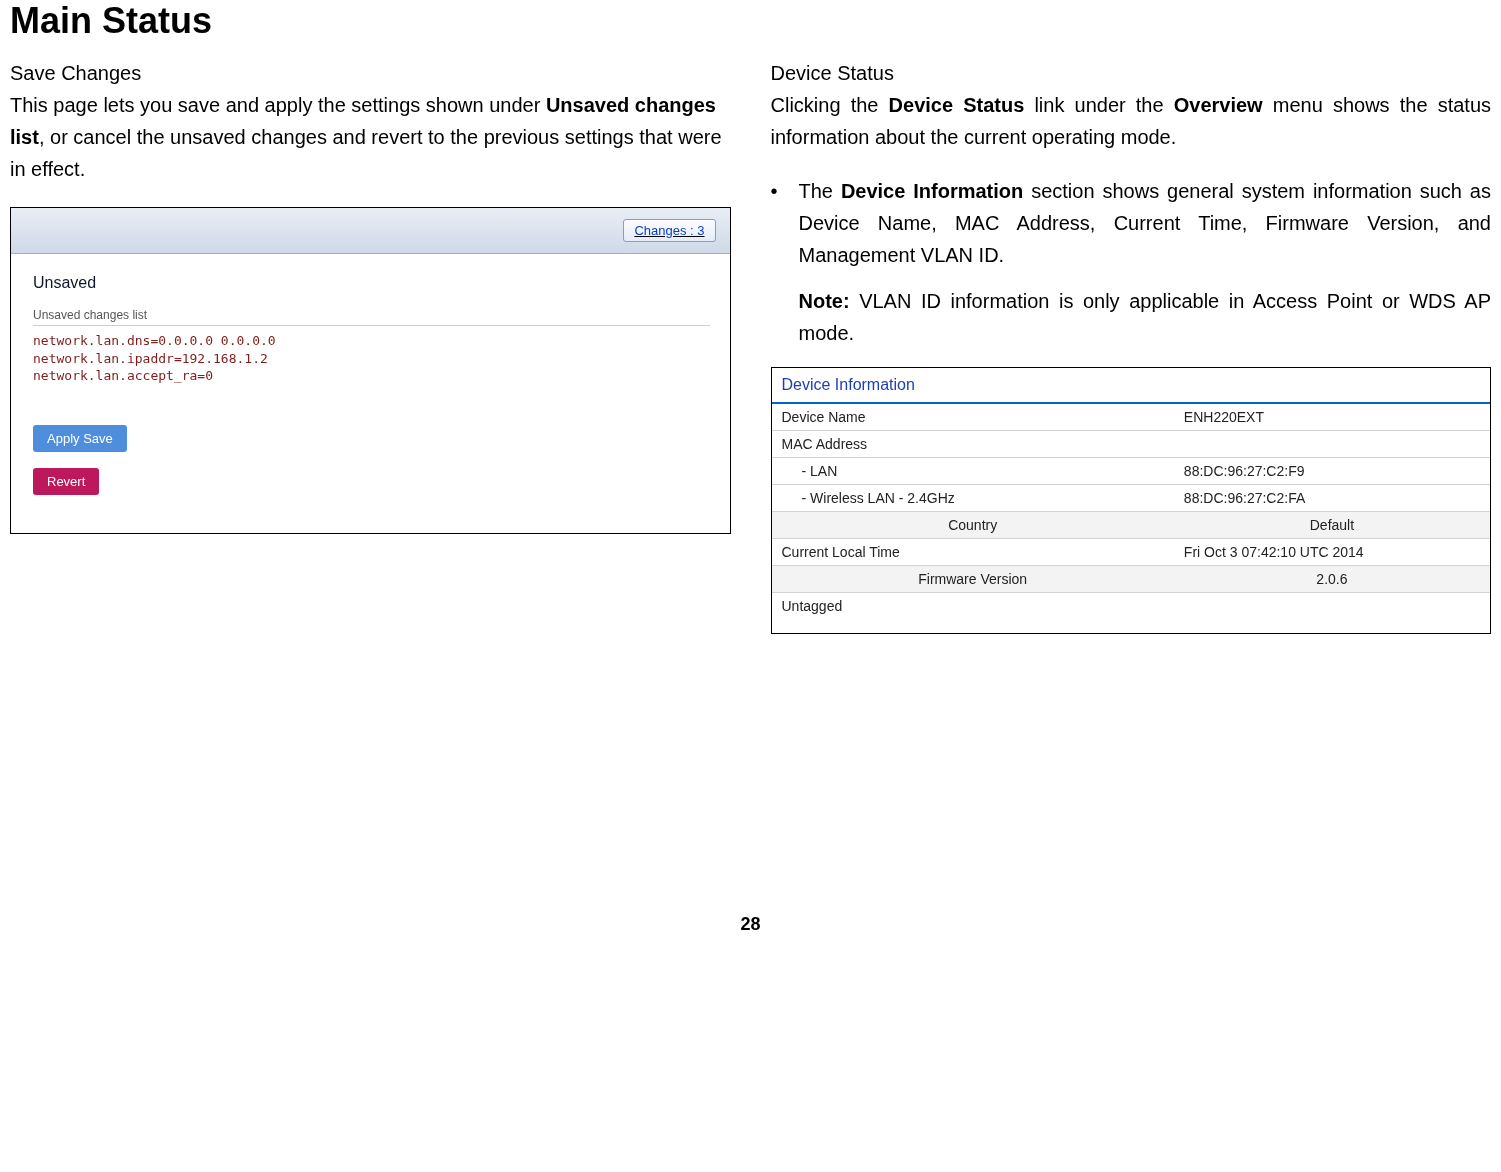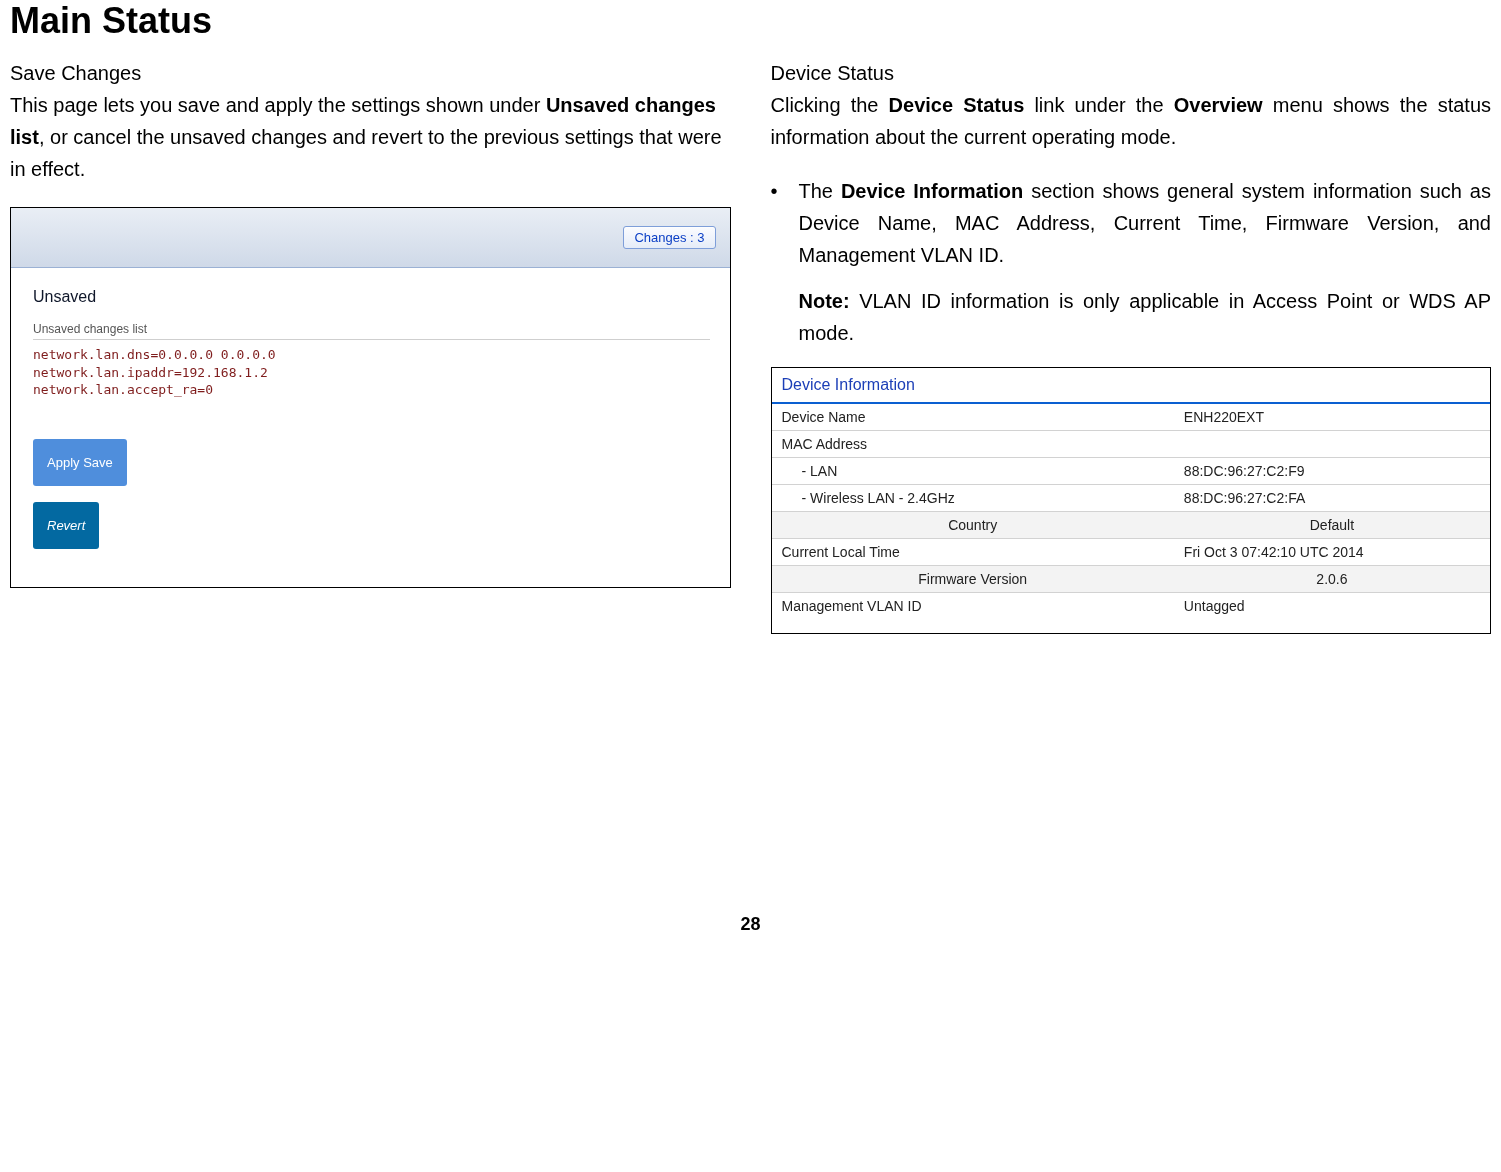--- a/index.html
+++ b/index.html
@@ -38,26 +38,27 @@
   
   .screenshot-panel {
     border: 1px solid #000;
     background: #fff;
     padding: 0;
     width: 100%;
   }
   .panel-top {
     background: linear-gradient(#e9eef5, #cfd9e8);
     border-bottom: 1px solid #9bb1d4;
-    height: 60px;
+    height: 46px;
     display: flex;
     justify-content: flex-end;
     align-items: center;
     padding: 0 14px 0 6px;
     border-top: 0;
+    text-decoration: underline;
   }
   .panel-top-leftspace {
     flex: 1;
     height: 100%;
     border-left: 0;
   }
   .changes-btn {
     font-size: 13px;
     color: #0a3ec5;
     background: linear-gradient(#fbfcff,#e5ecf8);
@@ -87,28 +88,28 @@
     font-size: 13px;
     color: #7f1d1d;
     line-height: 1.35;
     margin-bottom: 40px;
     white-space: pre;
   }
   .btn {
     display: inline-block;
     color: #fff;
     font-size: 13px;
-    padding: 16px 14px;
+    padding: 6px 14px;
     border-radius: 3px;
     border: none;
     margin-bottom: 16px;
     cursor: pointer;
   }
   .btn-apply { background: #4f8edc; }
-  .btn-revert { background: #0369a1; font-style: italic; }
+  .btn-revert { background: #be185d; }
 
   
   .bullet-row { display: flex; }
   .bullet-dot {
     width: 28px;
     flex: 0 0 28px;
     font-size: 20px;
     line-height: 1.6;
   }
   .bullet-text {
@@ -250,20 +251,19 @@
         <div class="dev-label">Current Local Time</div>
         <div class="dev-value">Fri Oct 3 07:42:10 UTC 2014</div>
       </div>
 
       <div class="dev-row alt">
         <div class="dev-label">Firmware Version</div>
         <div class="dev-value">2.0.6</div>
       </div>
 
       <div class="dev-row no-border">
-        <div class="dev-label">Management VLAN ID</div>
         <div class="dev-value">Untagged</div>
       </div>
     </div>
   </div>
 </div>
 
 <div class="page-number">28</div>
 
 </body></html>

